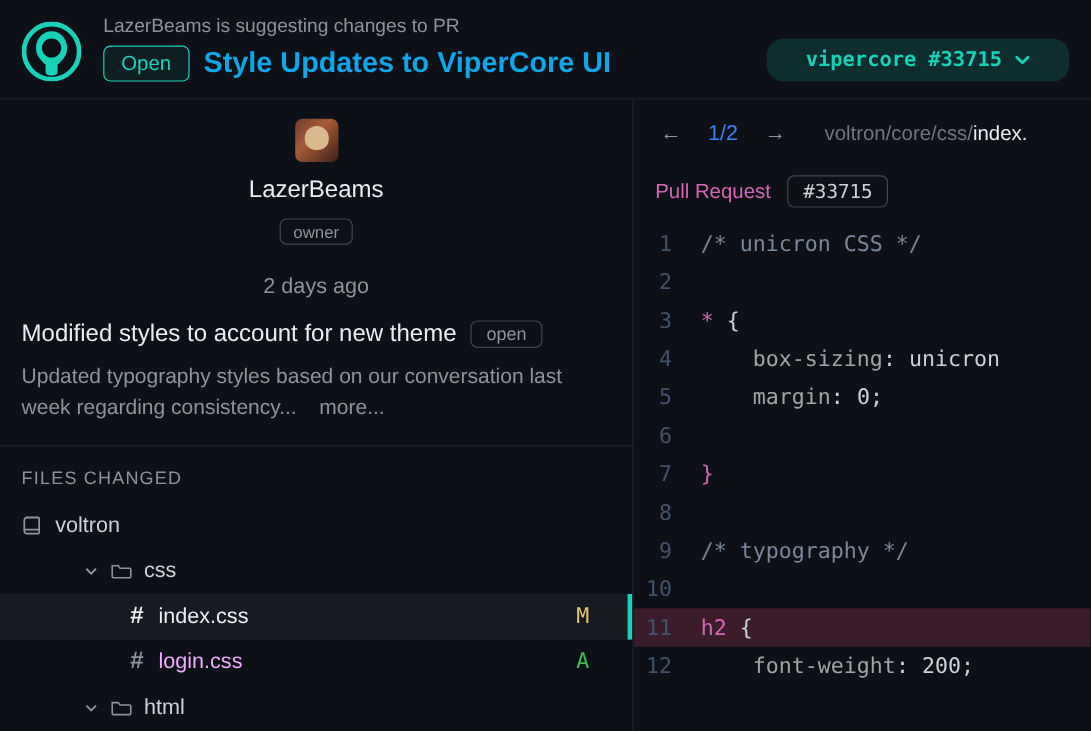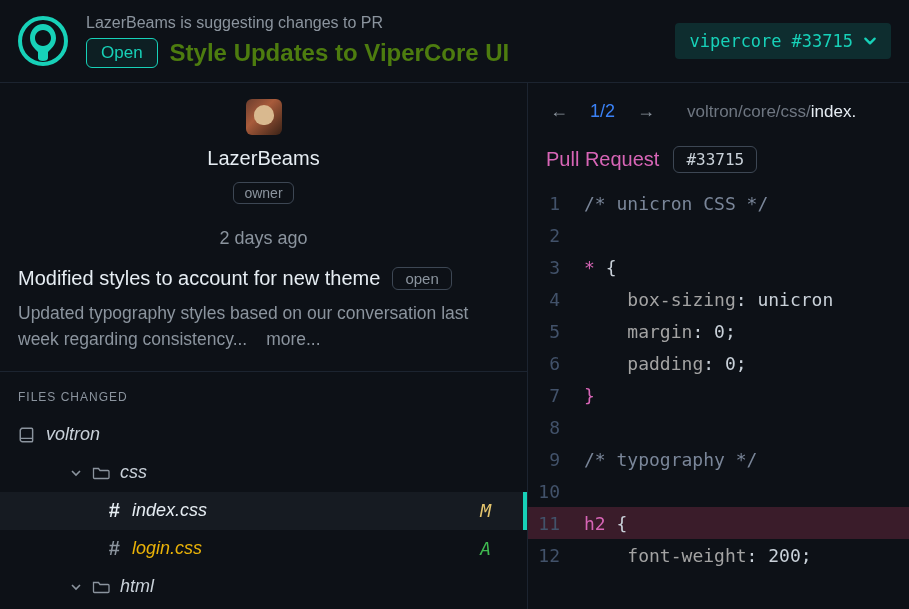--- a/index.html
+++ b/index.html
@@ -8,21 +8,21 @@
     background: #0d1117;
     color: #c9d1d9;
     font-family: -apple-system, BlinkMacSystemFont, "Segoe UI", Helvetica, Arial, sans-serif;
     font-size: 15px;
   }
   .app { display: flex; flex-direction: column; height: 100%; }
 
   
   .header {
     display: flex;
-    align-items: center;
+    align-items: flex-end;
     padding: 14px 18px;
     gap: 18px;
     border-bottom: 1px solid #1c2430;
   }
   .logo {
     width: 50px; height: 50px; flex: 0 0 auto;
     display: flex; align-items: center; justify-content: center;
   }
   .logo svg { width: 50px; height: 50px; }
   .header-main { flex: 1; display: flex; flex-direction: column; gap: 6px; }
@@ -30,29 +30,30 @@
   .title-line { display: flex; align-items: center; gap: 12px; }
   .open-pill {
     border: 1px solid #17d1b8;
     color: #17d1b8;
     background: rgba(23,209,184,0.08);
     padding: 4px 14px;
     border-radius: 6px;
     font-size: 17px;
     font-weight: 500;
   }
-  .pr-title { color: #4d7c0f; font-size: 24px; font-weight: 600; }
+  .pr-title { color: #0ea5e9; font-size: 24px; font-weight: 600; }
   .branch-chip {
     background: #0e2d2f;
     color: #17d1b8;
-    padding: 8px 14px;
-    border-radius: 4px;
+    padding: 8px 32px;
+    border-radius: 14px;
     display: flex; align-items: center; gap: 10px;
     font-family: ui-monospace, "SF Mono", Menlo, Consolas, monospace;
     font-size: 17px;
+    font-weight: bold;
   }
   .chevron-down { width: 14px; height: 14px; }
 
   
   .body { flex: 1; display: flex; min-height: 0; }
   .left {
     width: 528px;
     border-right: 1px solid #1c2430;
     display: flex; flex-direction: column;
     min-height: 0;
@@ -90,24 +91,24 @@
   .status-pill {
     border: 1px solid #3d4754; color: #8b949e;
     padding: 2px 12px; border-radius: 6px; font-size: 15px;
   }
   .commit-desc { color: #8b949e; font-size: 17.5px; line-height: 1.5; }
   .more-link { color: #8b949e; margin-left: 14px; }
 
   
   .files-section { padding: 18px 0 0; flex:1; overflow: hidden; }
   .files-heading {
-    color: #8b949e; font-size: 12px; letter-spacing: 1px;
+    color: #8b949e; font-size: 15px; letter-spacing: 1px;
     padding: 0 18px 12px;
   }
-  .tree { font-size: 18px; font-style: italic; }
+  .tree { font-size: 18px; }
   .tree-row {
     display: flex; align-items: center;
     padding: 6px 18px 6px;
     gap: 10px;
     position: relative;
     height: 38px;
   }
   .tree-row .label { color: #c9d1d9; }
   .indent-0 { padding-left: 18px; }
   .indent-1 { padding-left: 44px; }
@@ -121,39 +122,39 @@
   .tree-row .status {
     margin-left: auto; padding-right: 18px;
     font-family: ui-monospace, monospace; font-size: 18px;
   }
   .status.M { color: #e3c46d; }
   .status.A { color: #3fb950; }
   .tree-icon { color: #8b949e; display:flex; align-items:center; }
   .tree-icon svg, .chev svg { display:block; }
   .chev { color: #8b949e; display:flex; }
   .hash { color:#8b949e; font-weight:600; font-size:20px; width:16px; text-align:center;}
-  .file-label { color:#eab308; }
+  .file-label { color:#f0abfc; }
   .selected .file-label, .selected .hash { color:#e6edf3; }
 
   
   .code-header {
     display:flex; align-items:center; gap:18px;
     padding: 16px 18px;
     color:#8b949e; font-size: 18px;
   }
   .nav-arrow { color:#8b949e; cursor:pointer; padding:2px 4px; }
   .page-counter { color:#3b82f6; }
   .file-path { margin-left: 10px; color:#6e7681; font-size:17px; white-space:nowrap; overflow:hidden; }
   .file-path .fname { color:#e6edf3; }
 
   .pr-row {
     display:flex; align-items:center; gap:14px;
     padding: 6px 18px 14px;
   }
-  .pr-label { color:#d765b6; font-size:20px; }
+  .pr-label { color:#d765b6; font-size:17px; }
   .pr-num-pill {
     border:1px solid #3d4754; color:#c9d1d9;
     padding:3px 12px; border-radius:6px;
     font-family: ui-monospace, monospace; font-size:16px;
   }
 
   
   .code-area { flex:1; overflow:hidden; font-family: ui-monospace,"SF Mono",Menlo,Consolas,monospace; font-size:18px; }
   .code-line { display:flex; align-items:center; height:32px; white-space:pre; }
   .gutter { width:48px; text-align:right; color:#42526a; padding-right:16px; flex:0 0 auto; }
@@ -287,21 +288,21 @@
       <div class="pr-row">
         <span class="pr-label">Pull Request</span>
         <span class="pr-num-pill">#33715</span>
       </div>
       <div class="code-area" id="code-area">
           <div class="code-line"><span class="gutter">1</span><span class="code"><span class="tok-comment">/* unicron CSS */</span></span></div>
           <div class="code-line"><span class="gutter">2</span><span class="code"></span></div>
           <div class="code-line"><span class="gutter">3</span><span class="code"><span class="tok-sel">*</span><span class="tok-punc"> {</span></span></div>
           <div class="code-line"><span class="gutter">4</span><span class="code">    <span class="tok-prop">box-sizing</span><span class="tok-punc">: </span><span class="tok-val">unicron</span></span></div>
           <div class="code-line"><span class="gutter">5</span><span class="code">    <span class="tok-prop">margin</span><span class="tok-punc">: </span><span class="tok-val">0</span><span class="tok-punc">;</span></span></div>
-          <div class="code-line"><span class="gutter">6</span><span class="code">    <span class="tok-prop">padding</span><span class="tok-punc">: </span><span class="tok-val">0</span><span class="tok-punc">;</span></span></div>
+          <div class="code-line"><span class="gutter">6</span></div>
           <div class="code-line"><span class="gutter">7</span><span class="code"><span class="tok-brace">}</span></span></div>
           <div class="code-line"><span class="gutter">8</span><span class="code"></span></div>
           <div class="code-line"><span class="gutter">9</span><span class="code"><span class="tok-comment">/* typography */</span></span></div>
           <div class="code-line"><span class="gutter">10</span><span class="code"></span></div>
           <div class="code-line code-hl"><span class="gutter">11</span><span class="code"><span class="tok-sel">h2</span><span class="tok-punc"> {</span></span></div>
           <div class="code-line"><span class="gutter">12</span><span class="code">    <span class="tok-prop">font-weight</span><span class="tok-punc">: </span><span class="tok-val">200</span><span class="tok-punc">;</span></span></div>
         </div>
     </div>
 
   </div>

